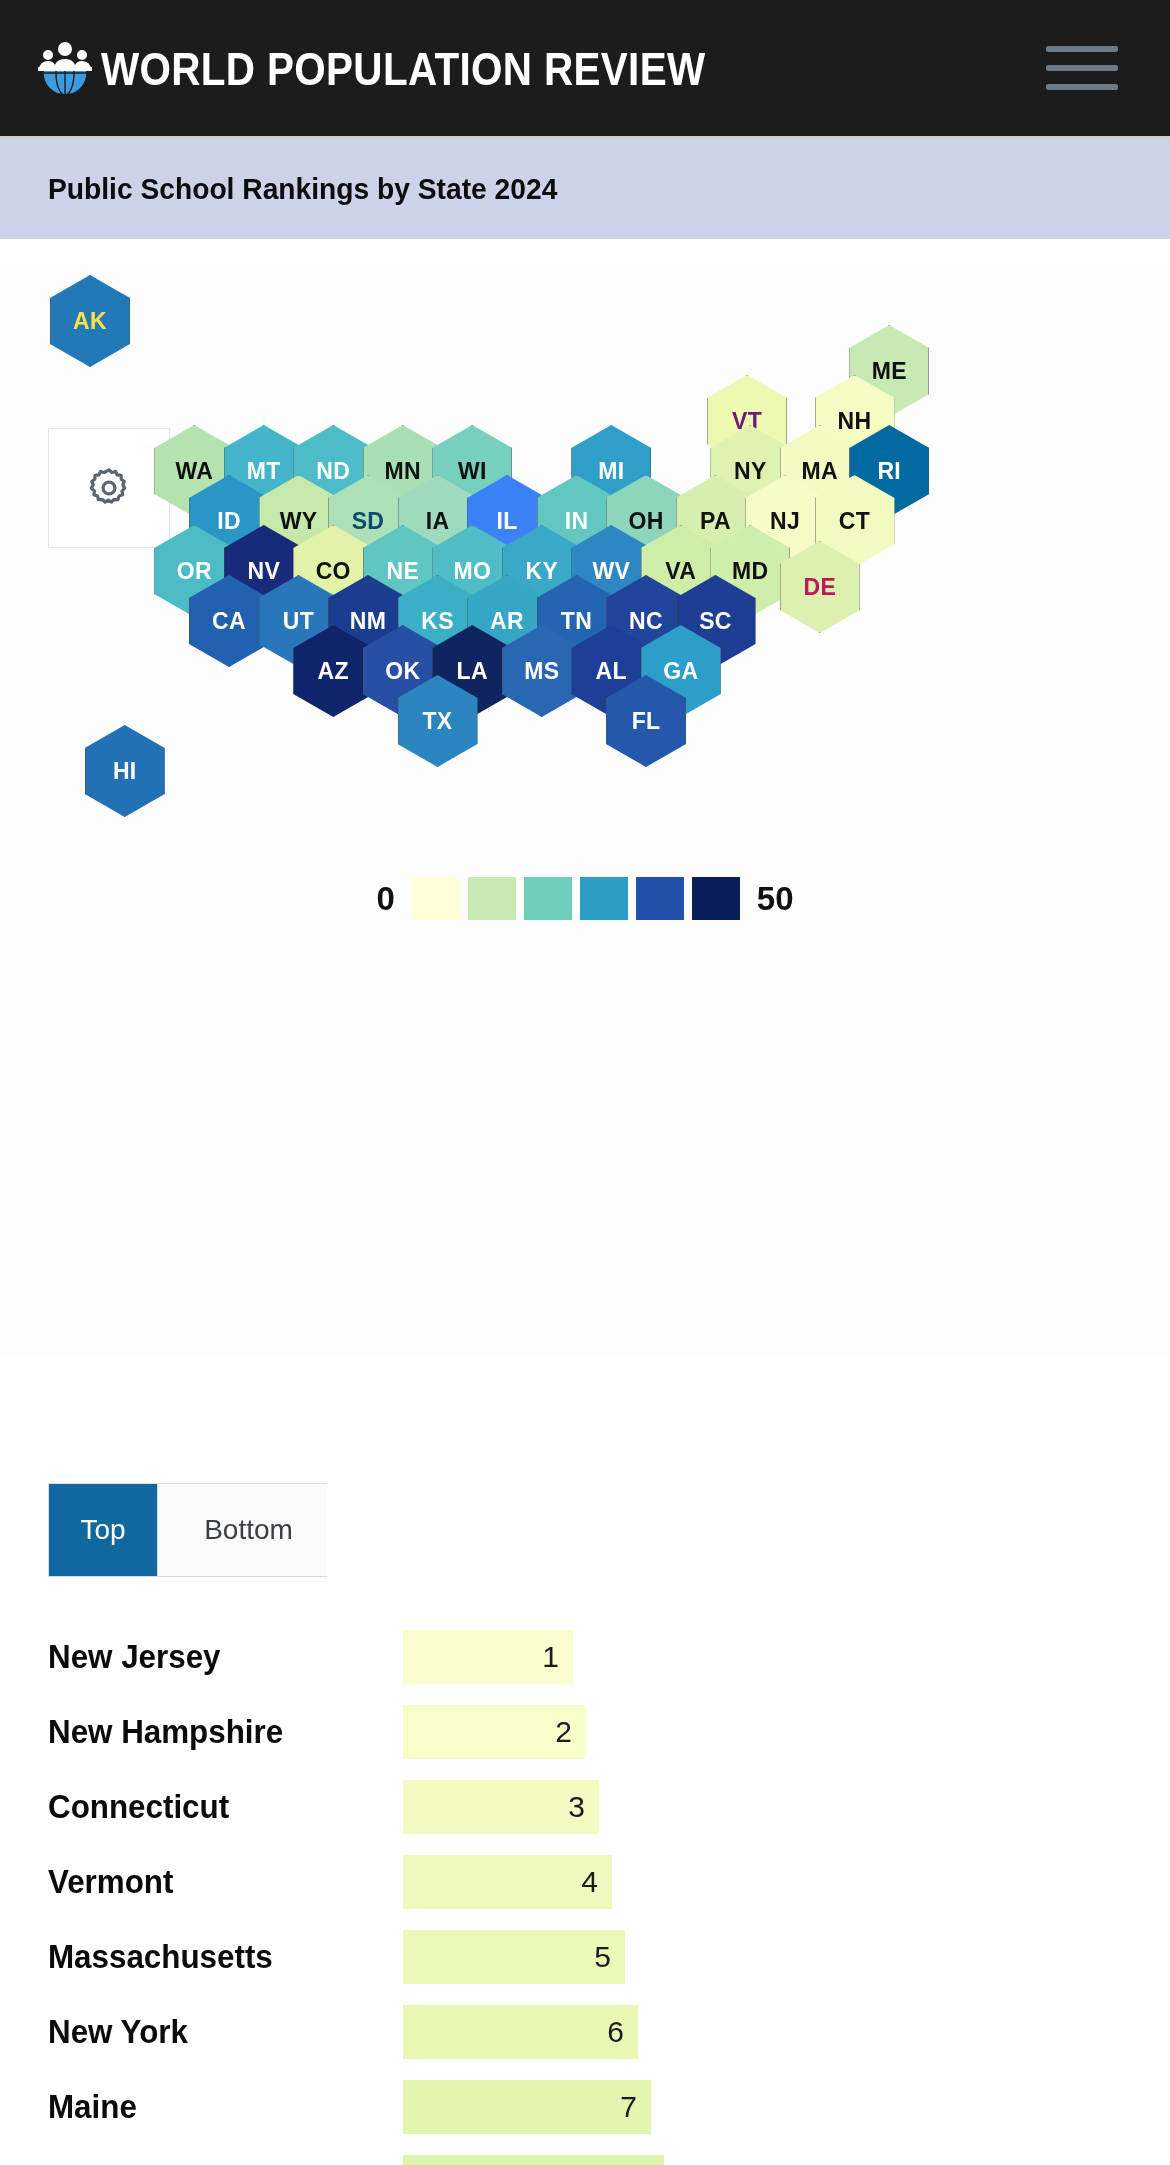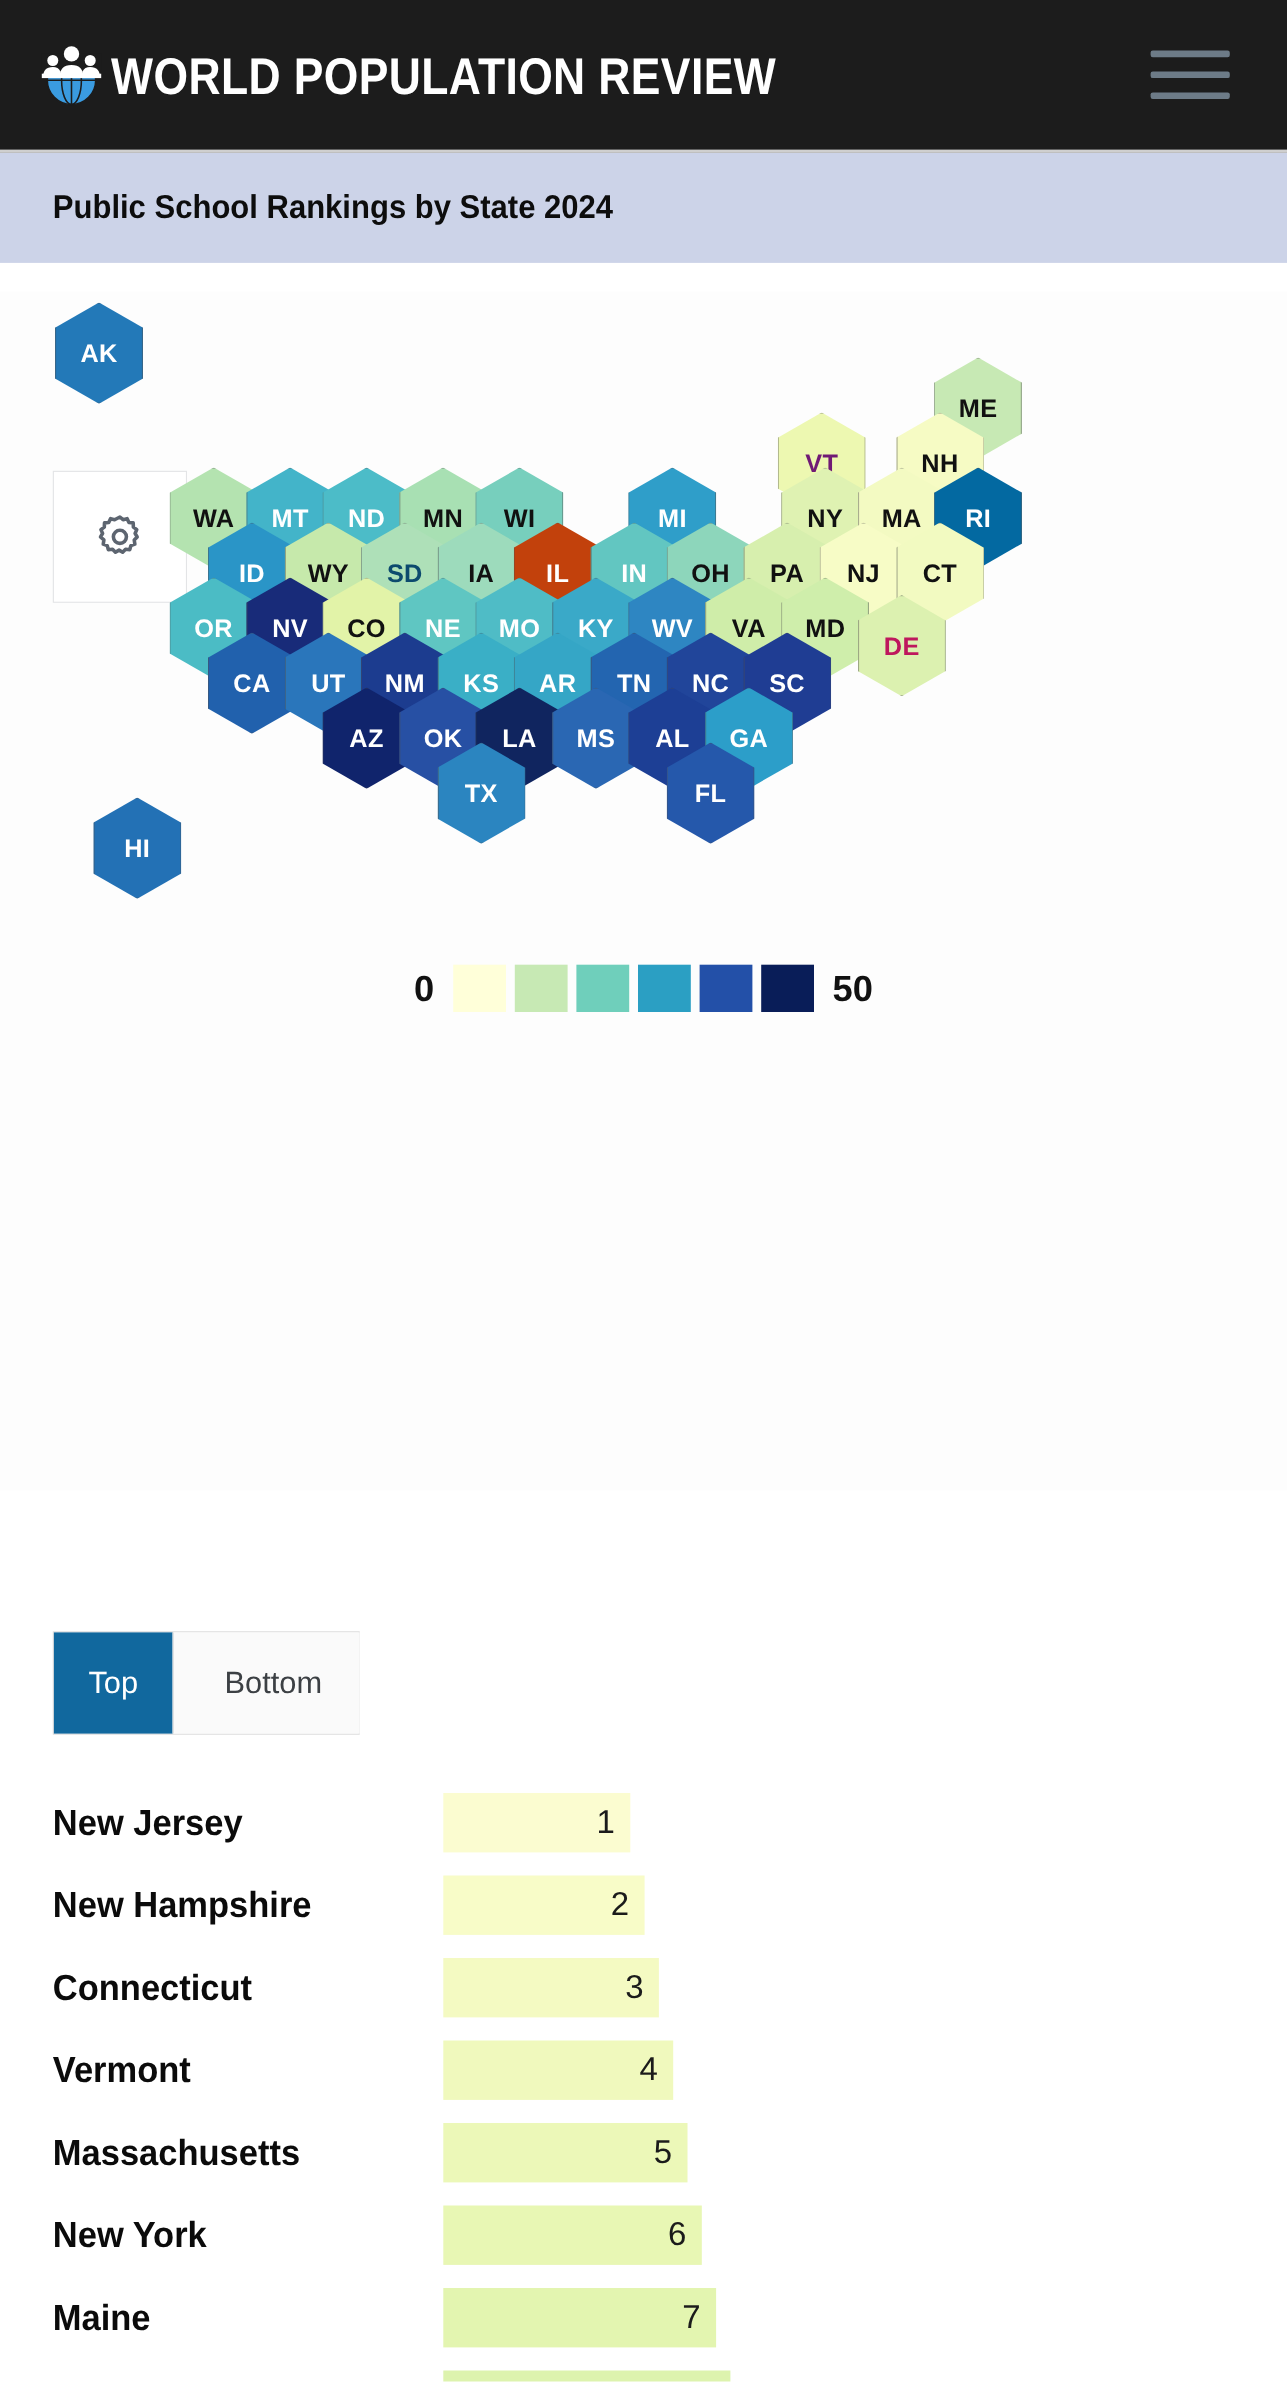--- a/index.html
+++ b/index.html
@@ -240,21 +240,21 @@
 
   <button id="settings-button">
     <svg width="46" height="46" viewBox="0 0 24 24" fill="none" stroke="#5d6570" stroke-width="1.7" stroke-linecap="round" stroke-linejoin="round">
       <path d="M12 2.6l1.5 1.3 1.9-.5.9 1.8 2 .2.1 2 1.6 1.2-.8 1.8 1 1.7-1.4 1.4.3 2-1.9.7-.5 1.9-2-.2-1.4 1.4-1.7-1-1.7 1-1.4-1.4-2 .2-.5-1.9-1.9-.7.3-2L2.8 12.1l1-1.7-.8-1.8 1.6-1.2.1-2 2-.2.9-1.8 1.9.5z"></path>
       <circle cx="12" cy="12" r="3.1"></circle>
     </svg>
   </button>
 
 
   <div id="hex-map">
-      <div class="hex" style="left: 50px; top: 10px; background: rgb(35, 121, 184); color: #ffffff; border: 1px solid rgba(80, 80, 80, 0.45);">
+      <div class="hex" style="left: 50px; top: 10px; background: rgb(35, 121, 184); color: #fde047; border: 1px solid rgba(80, 80, 80, 0.45);">
         <span>AK</span>
       </div>
       <div class="hex" style="left: 849.25px; top: 60px; background: rgb(199, 233, 180); color: rgb(17, 17, 17); border: 1px solid rgba(80, 80, 80, 0.45);">
         <span>ME</span>
       </div>
       <div class="hex" style="left: 707px; top: 110px; background: rgb(237, 248, 177); color: #701a75; border: 1px solid rgba(80, 80, 80, 0.45); align-items: center;">
         <span>VT</span>
       </div>
       <div class="hex" style="left: 814.5px; top: 110px; background: rgb(246, 251, 196); color: rgb(17, 17, 17); border: 1px solid rgba(80, 80, 80, 0.45);">
         <span>NH</span>
@@ -291,21 +291,21 @@
       </div>
       <div class="hex" style="left: 258.5px; top: 210px; background: rgb(198, 233, 171); color: rgb(17, 17, 17); border: 1px solid rgba(80, 80, 80, 0.45);">
         <span>WY</span>
       </div>
       <div class="hex" style="left: 328px; top: 210px; background: rgb(174, 224, 184); color: #0c4a6e; border: 1px solid rgba(80, 80, 80, 0.45);">
         <span>SD</span>
       </div>
       <div class="hex" style="left: 397.5px; top: 210px; background: rgb(157, 219, 188); color: rgb(17, 17, 17); border: 1px solid rgba(80, 80, 80, 0.45);">
         <span>IA</span>
       </div>
-      <div class="hex" style="left: 467px; top: 210px; background: #c2410c; color: rgb(255, 255, 255); border: 1px solid rgba(80, 80, 80, 0.45);">
+      <div class="hex" style="left: 467px; top: 210px; background: #3b82f6; color: rgb(255, 255, 255); border: 1px solid rgba(80, 80, 80, 0.45);">
         <span>IL</span>
       </div>
       <div class="hex" style="left: 536.5px; top: 210px; background: rgb(98, 198, 193); color: rgb(255, 255, 255); border: 1px solid rgba(80, 80, 80, 0.45);">
         <span>IN</span>
       </div>
       <div class="hex" style="left: 606px; top: 210px; background: rgb(141, 214, 187); color: rgb(17, 17, 17); border: 1px solid rgba(80, 80, 80, 0.45);">
         <span>OH</span>
       </div>
       <div class="hex" style="left: 675.5px; top: 210px; background: rgb(215, 239, 174); color: rgb(17, 17, 17); border: 1px solid rgba(80, 80, 80, 0.45);">
         <span>PA</span>

